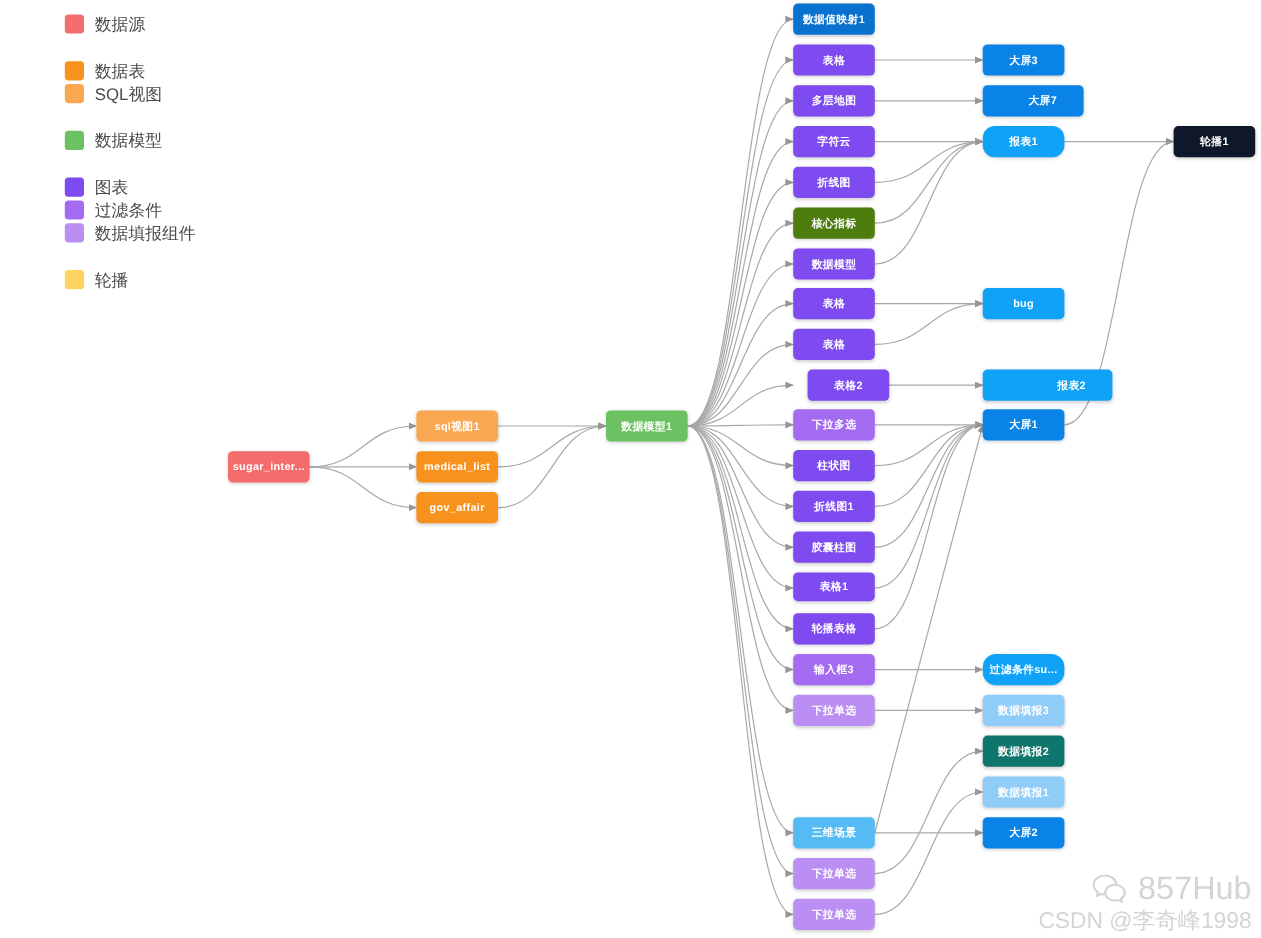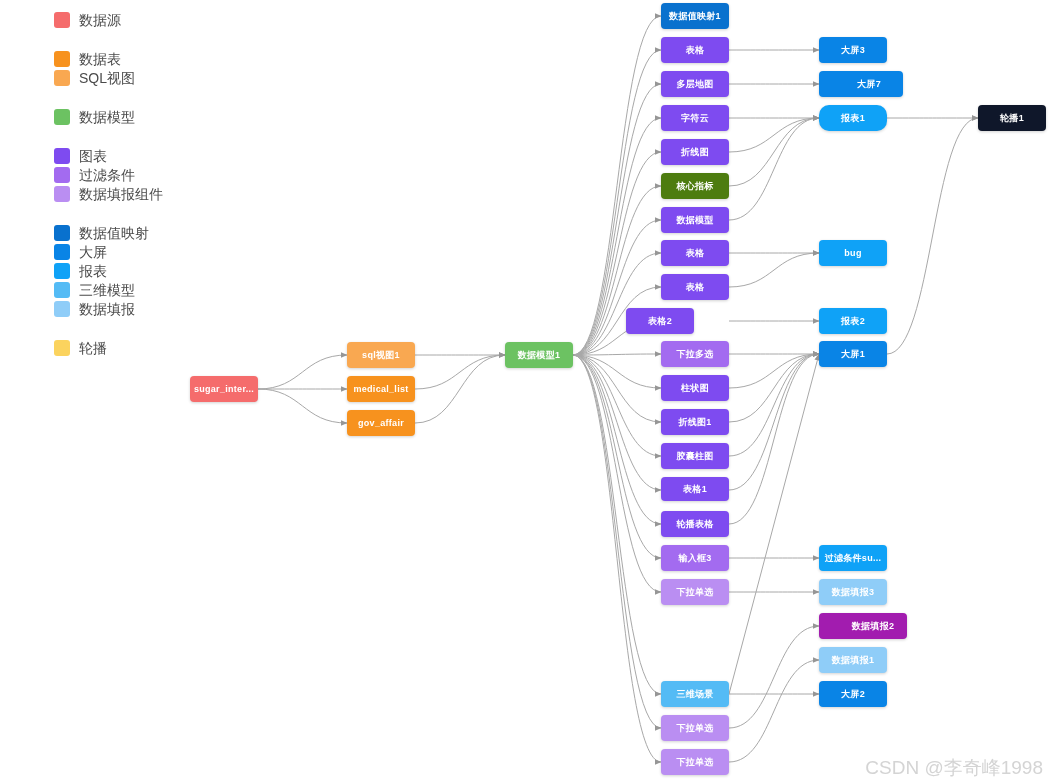--- a/index.html
+++ b/index.html
@@ -84,42 +84,20 @@
           <span class="legend-swatch" style="background: rgb(126, 75, 240);"></span>
           <span class="legend-label">图表</span>
         </div>
         <div class="legend-item">
           <span class="legend-swatch" style="background: rgb(163, 107, 240);"></span>
           <span class="legend-label">过滤条件</span>
         </div>
         <div class="legend-item">
           <span class="legend-swatch" style="background: rgb(186, 142, 242);"></span>
           <span class="legend-label">数据填报组件</span>
-        </div>
-      </div>
-      <div class="legend-group">
-        <div class="legend-item">
-          <span class="legend-swatch" style="background: rgb(9, 113, 206);"></span>
-          <span class="legend-label">数据值映射</span>
-        </div>
-        <div class="legend-item">
-          <span class="legend-swatch" style="background: rgb(9, 132, 230);"></span>
-          <span class="legend-label">大屏</span>
-        </div>
-        <div class="legend-item">
-          <span class="legend-swatch" style="background: rgb(15, 162, 247);"></span>
-          <span class="legend-label">报表</span>
-        </div>
-        <div class="legend-item">
-          <span class="legend-swatch" style="background: rgb(84, 187, 245);"></span>
-          <span class="legend-label">三维模型</span>
-        </div>
-        <div class="legend-item">
-          <span class="legend-swatch" style="background: rgb(143, 205, 248);"></span>
-          <span class="legend-label">数据填报</span>
         </div>
       </div>
       <div class="legend-group">
         <div class="legend-item">
           <span class="legend-swatch" style="background: rgb(251, 211, 94);"></span>
           <span class="legend-label">轮播</span>
         </div>
       </div>
     </div>
 
@@ -219,21 +197,21 @@
       </div>
       <div class="node" style="left: 661px; top: 207px; width: 68px; height: 26px; background: rgb(126, 75, 240);">
         <span>数据模型</span>
       </div>
       <div class="node" style="left: 661px; top: 240px; width: 68px; height: 26px; background: rgb(126, 75, 240);">
         <span>表格</span>
       </div>
       <div class="node" style="left: 661px; top: 274px; width: 68px; height: 26px; background: rgb(126, 75, 240);">
         <span>表格</span>
       </div>
-      <div class="node" style="left: 626px; top: 308px; width: 68px; height: 26px; background: rgb(126, 75, 240);">
+      <div class="node" style="left: 673px; top: 308px; width: 68px; height: 26px; background: rgb(126, 75, 240);">
         <span>表格2</span>
       </div>
       <div class="node" style="left: 661px; top: 341px; width: 68px; height: 26px; background: rgb(163, 107, 240);">
         <span>下拉多选</span>
       </div>
       <div class="node" style="left: 661px; top: 375px; width: 68px; height: 26px; background: rgb(126, 75, 240);">
         <span>柱状图</span>
       </div>
       <div class="node" style="left: 661px; top: 409px; width: 68px; height: 26px; background: rgb(126, 75, 240);">
         <span>折线图1</span>
@@ -267,43 +245,52 @@
       </div>
       <div class="node" style="left: 819px; top: 71px; width: 68px; height: 26px; background: rgb(9, 132, 230); padding-left: 16px;">
         <span>大屏7</span>
       </div>
       <div class="node" style="left: 819px; top: 105px; width: 68px; height: 26px; background: rgb(15, 162, 247); border-radius: 10px;">
         <span>报表1</span>
       </div>
       <div class="node" style="left: 819px; top: 240px; width: 68px; height: 26px; background: rgb(15, 162, 247);">
         <span>bug</span>
       </div>
-      <div class="node" style="left: 819px; top: 308px; width: 68px; height: 26px; background: rgb(15, 162, 247);">
+      <div class="node" style="left: 819px; top: 308px; width: 68px; height: 26px; background: rgb(15, 162, 247); padding-left: 40px;">
         <span>报表2</span>
       </div>
       <div class="node" style="left: 819px; top: 341px; width: 68px; height: 26px; background: rgb(9, 132, 230);">
         <span>大屏1</span>
       </div>
-      <div class="node" style="left: 819px; top: 545px; width: 68px; height: 26px; background: rgb(15, 162, 247);">
+      <div class="node" style="left: 819px; top: 545px; width: 68px; height: 26px; background: rgb(15, 162, 247); border-radius: 11px;">
         <span>过滤条件su...</span>
       </div>
       <div class="node" style="left: 819px; top: 579px; width: 68px; height: 26px; background: rgb(143, 205, 248);">
         <span>数据填报3</span>
       </div>
-      <div class="node" style="left: 819px; top: 613px; width: 68px; height: 26px; background: #a21caf; padding-left: 20px;">
+      <div class="node" style="left: 819px; top: 613px; width: 68px; height: 26px; background: #0f766e;">
         <span>数据填报2</span>
       </div>
       <div class="node" style="left: 819px; top: 647px; width: 68px; height: 26px; background: rgb(143, 205, 248);">
         <span>数据填报1</span>
       </div>
       <div class="node" style="left: 819px; top: 681px; width: 68px; height: 26px; background: rgb(9, 132, 230);">
         <span>大屏2</span>
       </div>
       <div class="node" style="left: 978px; top: 105px; width: 68px; height: 26px; background: #0f172a;">
         <span>轮播1</span>
       </div>
     </div>
 
   <div class="watermark">
+    <div class="wm-brand">
+      <span style="display:inline-flex;">
+        <svg width="32" height="27" viewBox="0 0 36 30" fill="none" stroke="#d4d4d4" stroke-width="2" stroke-linecap="round" stroke-linejoin="round">
+          <path d="M24 11.5c0-5-5-8.8-10.7-8.8S2.6 6.5 2.6 11.5c0 2.9 1.6 5.4 4.1 7l-1 3.4 3.8-1.9c1.2.3 2.5.4 3.8.3"></path>
+          <path d="M13.5 18.8c0 4.1 4.2 7.4 9.3 7.4 1.1 0 2.2-.2 3.2-.4l3.3 1.6-.9-2.9c2.1-1.4 3.5-3.5 3.5-5.7 0-4.1-4.1-7.4-9.1-7.4s-9.3 3.3-9.3 7.4z"></path>
+        </svg>
+      </span>
+      <span>857Hub</span>
+    </div>
     <div class="wm-credit">CSDN @李奇峰1998</div>
   </div>
 
 </div>
 
 </body></html>

